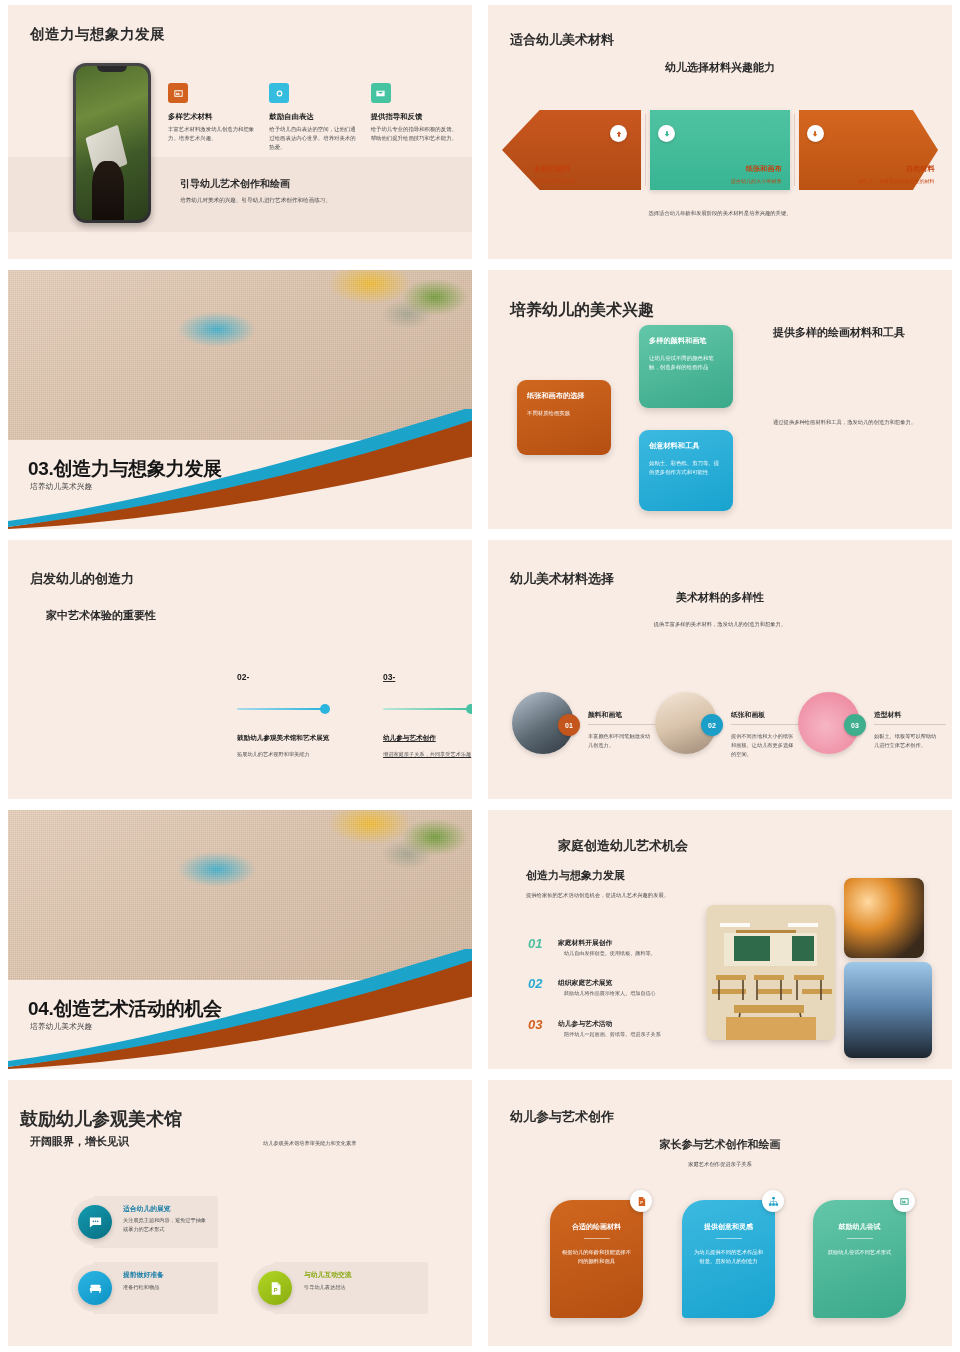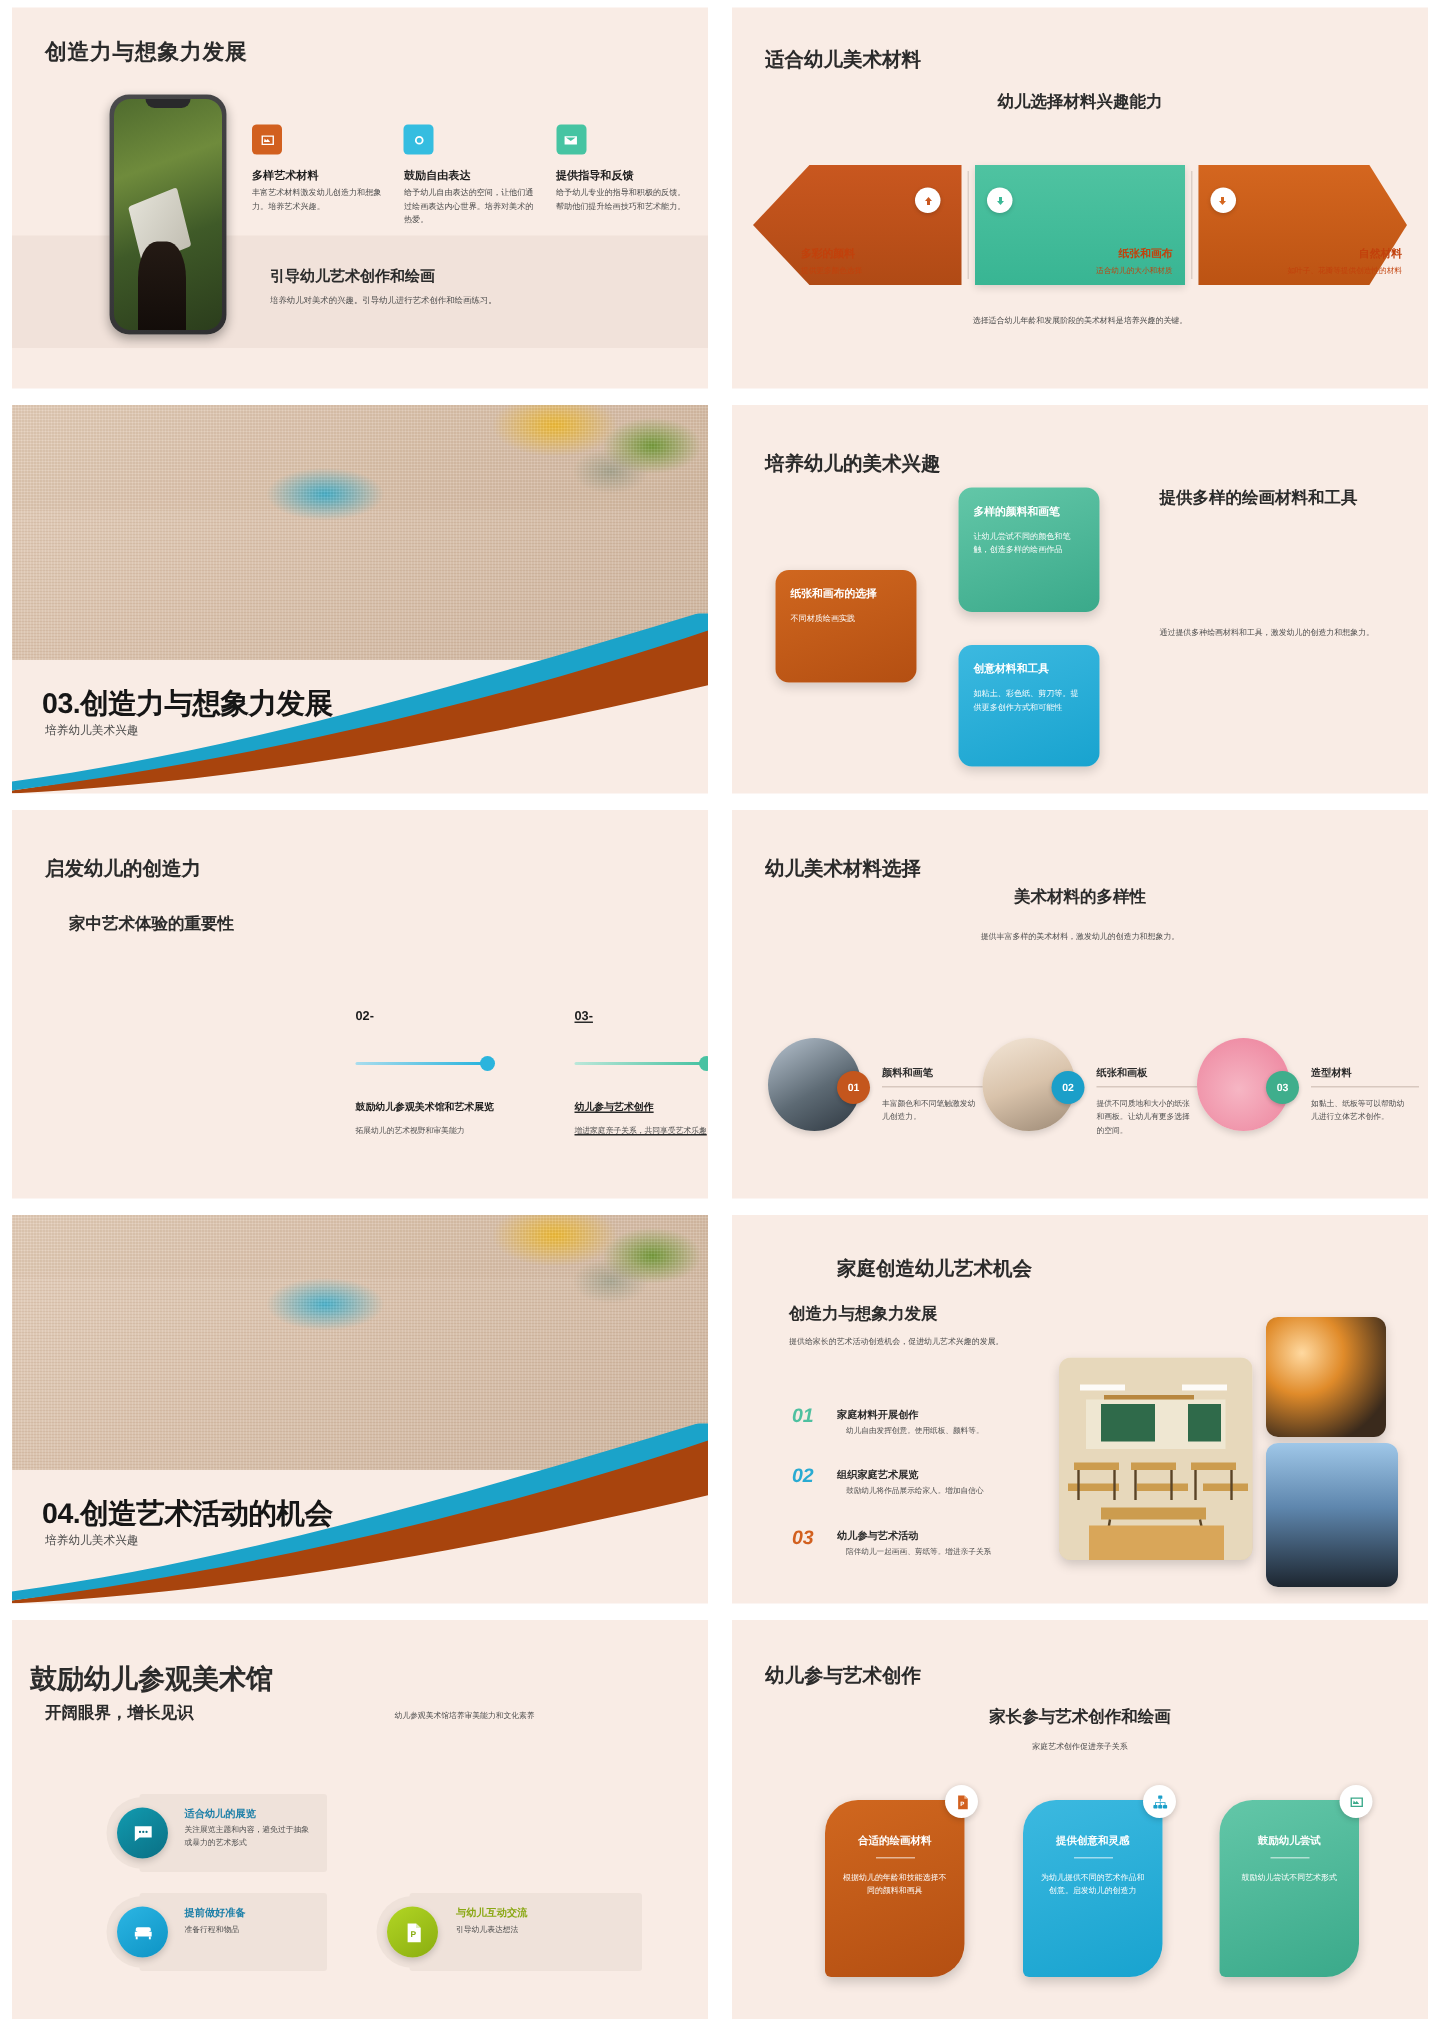--- a/index.html
+++ b/index.html
@@ -65,21 +65,21 @@
        linear-gradient(150deg,#e3cdb9,#d9c0aa 45%,#cdb39c);
   }
   .canvasTex { position:absolute; inset:0; opacity:.45;
      background-image:repeating-linear-gradient(0deg,rgba(255,255,255,.22) 0 1px,rgba(150,120,95,.14) 1px 2px),
                       repeating-linear-gradient(90deg,rgba(255,255,255,.22) 0 1px,rgba(150,120,95,.14) 1px 2px); }
   .swoosh { position:absolute; left:0; right:0; bottom:0; height:120px; }
   .cv-title { position:absolute; left:20px; top:186px; font-size:19px; font-weight:bold; letter-spacing:-.3px; color:#161616; }
   .cv-sub { position:absolute; left:22px; top:211px; font-size:7.8px; color:#4a4a4a; }
 
   
-  .s4-title { position:absolute; left:22px; top:30px; font-size:13px; font-weight:bold; }
+  .s4-title { position:absolute; left:22px; top:30px; font-size:16px; font-weight:bold; }
   .card { position:absolute; border-radius:9px; padding:11px 10px; color:#fff; box-shadow:0 3px 7px rgba(0,0,0,.16); }
   .card .ch { font-size:7.2px; font-weight:bold; margin-bottom:8px; }
   .card .cd { font-size:5.4px; line-height:1.7; opacity:.96; }
   .c-green { background:linear-gradient(160deg,#63c7a8,#3aa98a); }
   .c-blue  { background:linear-gradient(160deg,#3cb9e0,#18a3cf); }
   .c-org   { background:linear-gradient(160deg,#d0671f,#b44f12); }
   .s4-rh { position:absolute; left:285px; top:54px; width:175px; font-size:11px; font-weight:bold; line-height:1.5; }
   .s4-rd { position:absolute; left:285px; top:148px; width:175px; font-size:5.3px; line-height:1.7; color:#4b4b4b; }
 
   

